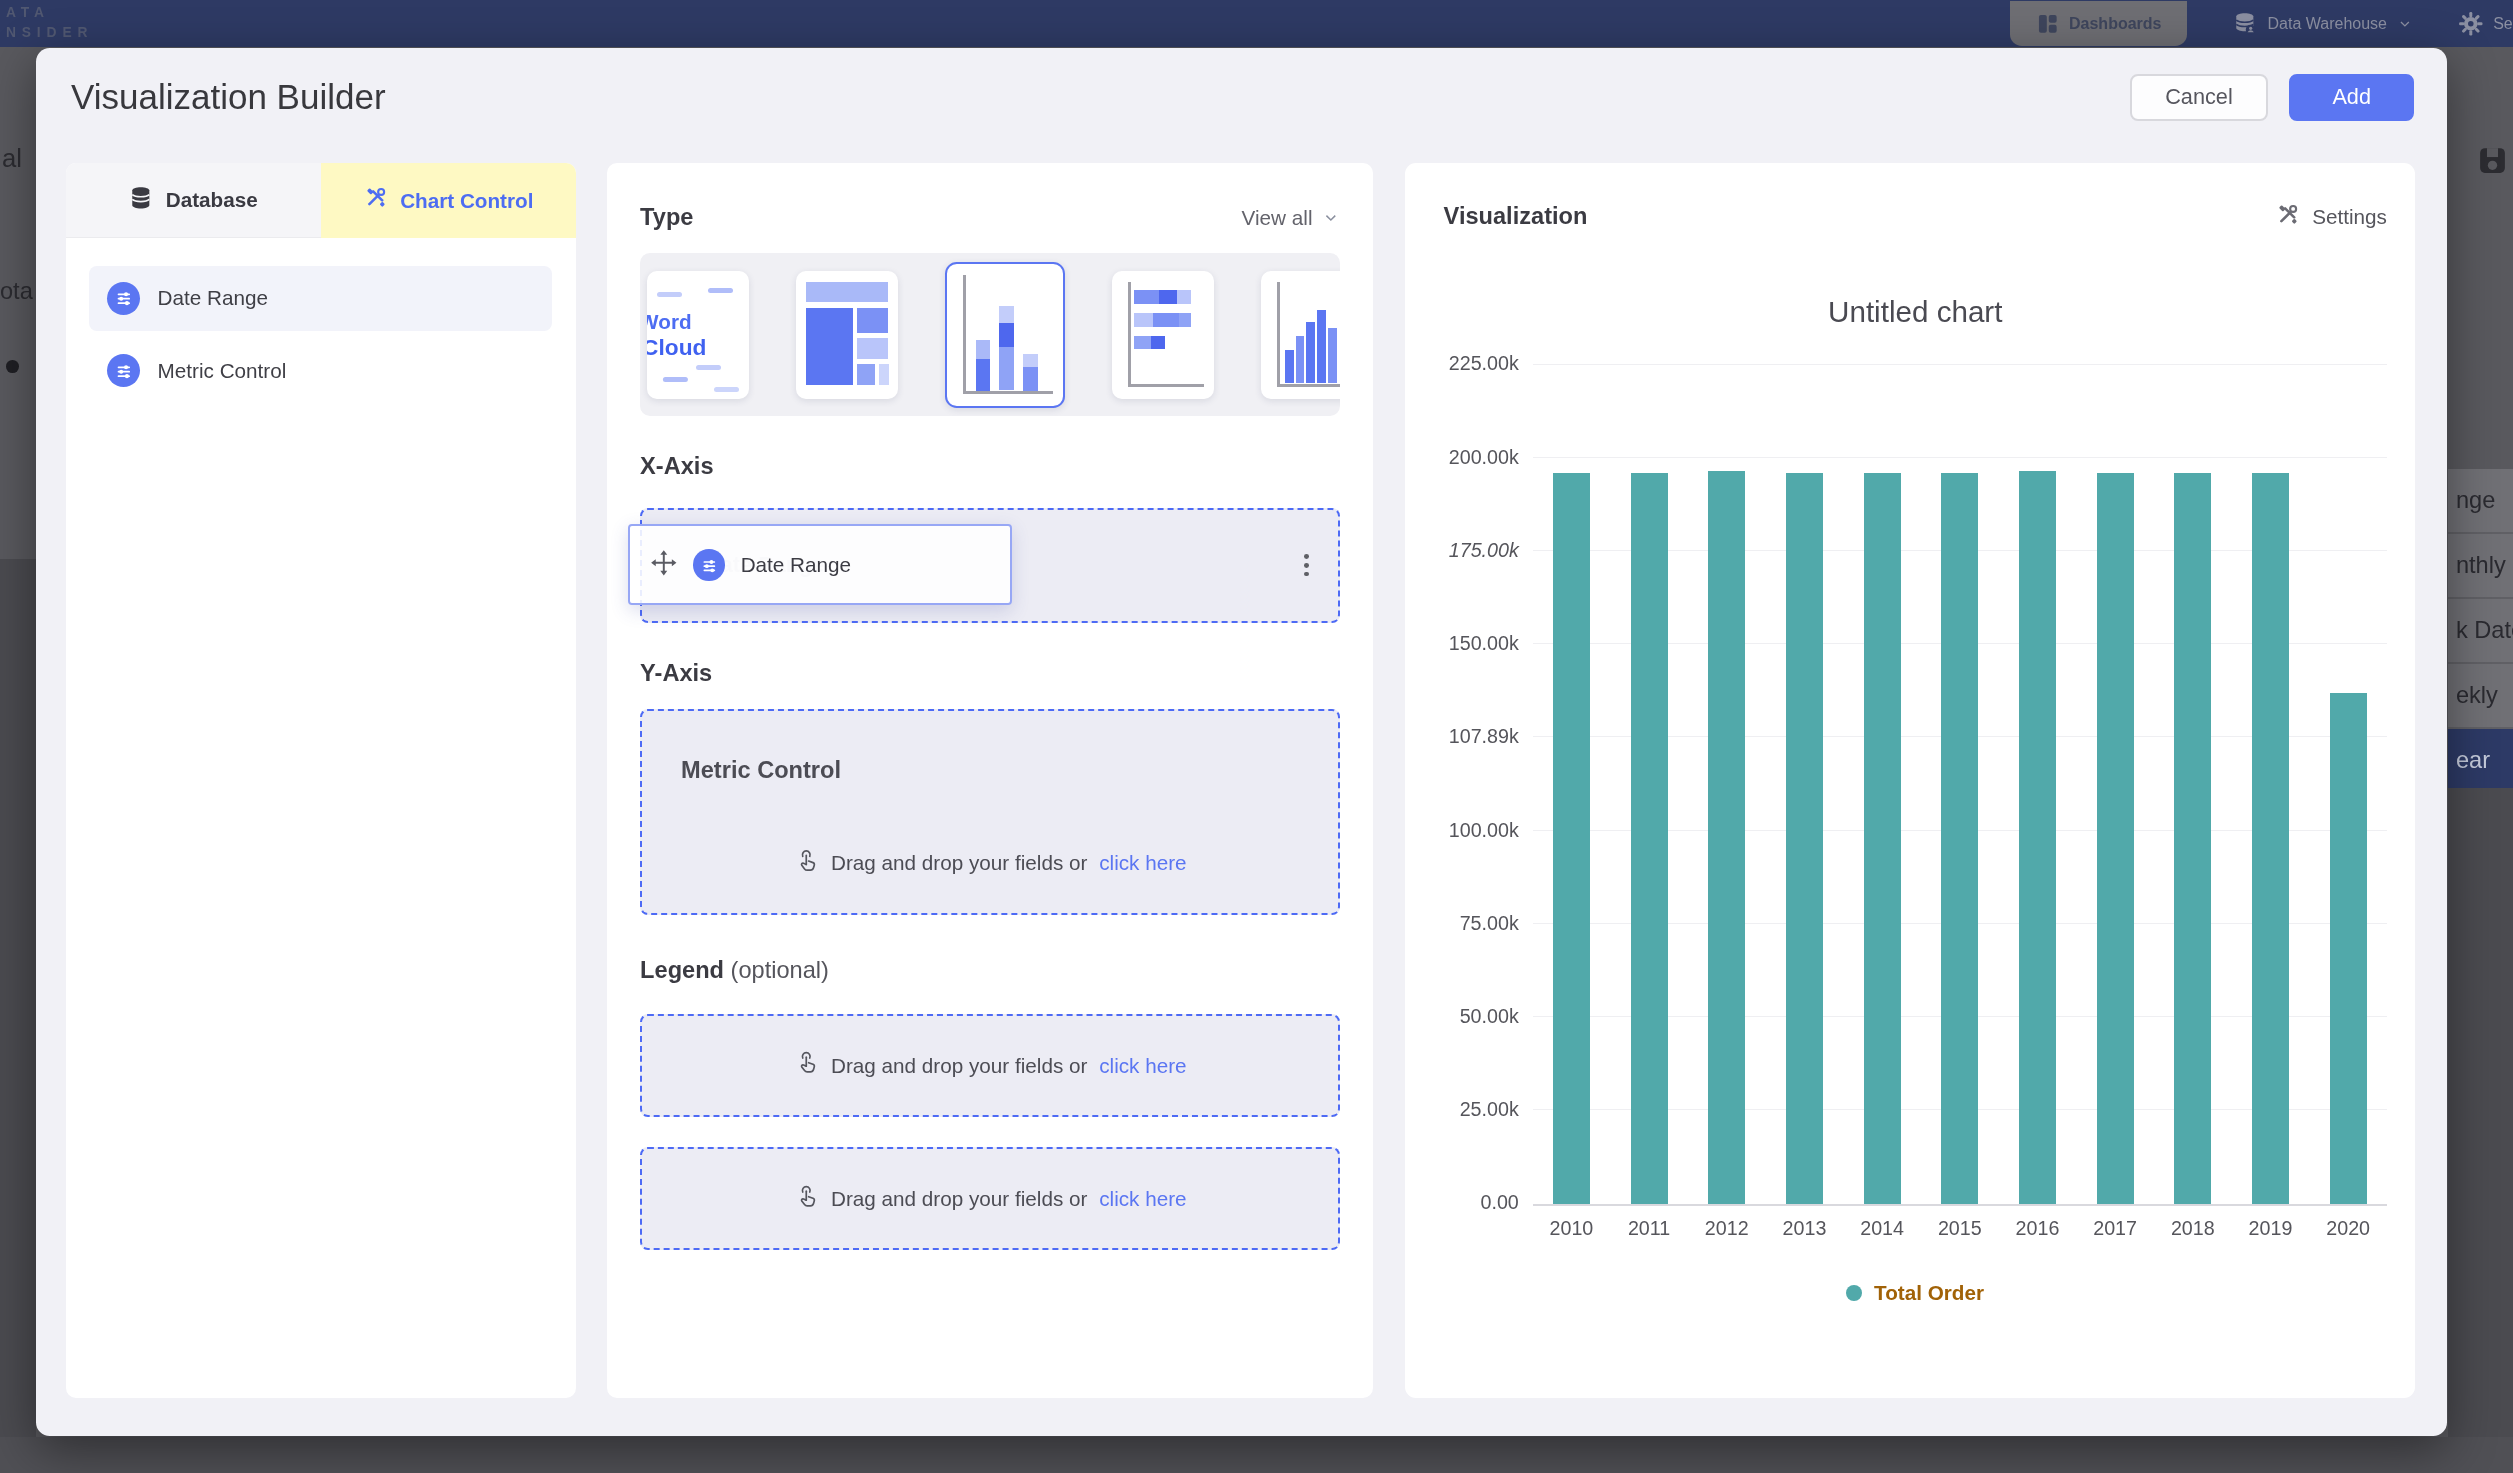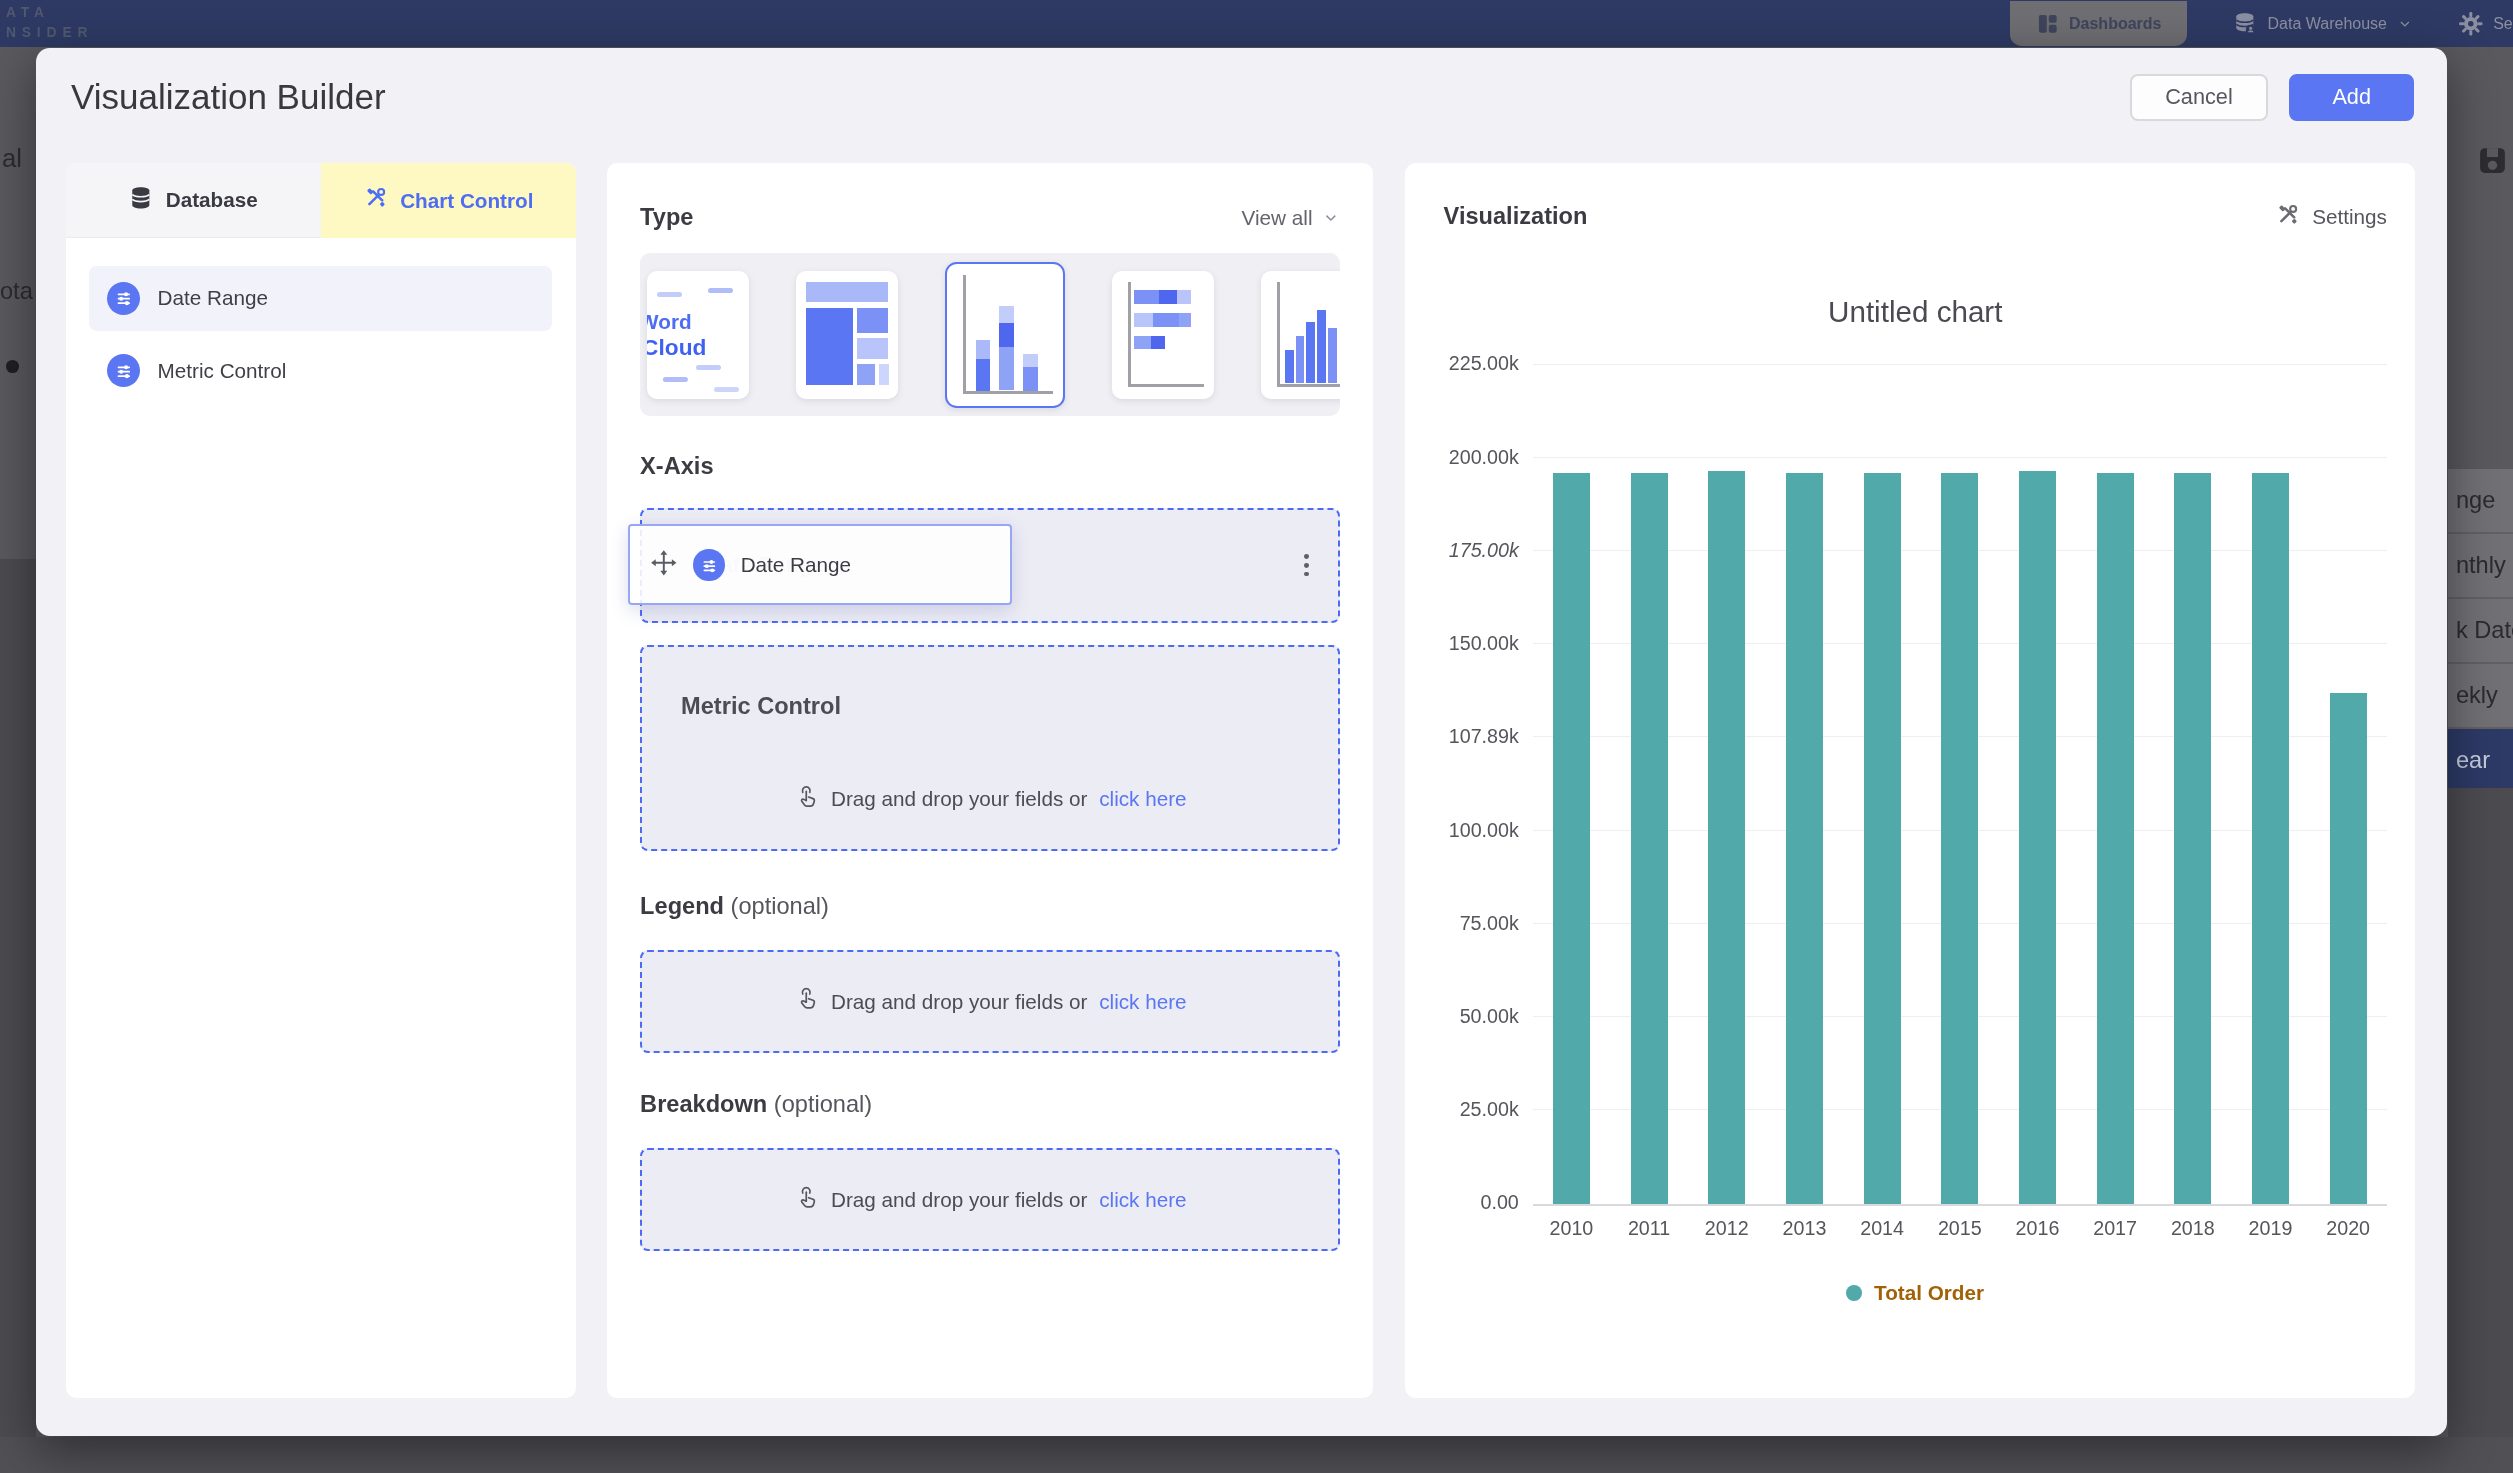--- a/index.html
+++ b/index.html
@@ -388,20 +388,21 @@
             </span>
             <span class="chip-label">Date Range</span>
           </div>
           <div class="kebab">
               <span></span>
               <span></span>
               <span></span>
             </div>
         </div>
 
+        <div class="sec-label mt38">Y-Axis</div>
         <div class="dropzone dz-y">
           <div class="dz-title">Metric Control</div>
           <div class="drop-line">
             <span class="tap">
               <svg width="25.6" height="25.6" viewBox="0 0 24 24" fill="none" stroke="currentColor" stroke-width="1.6" stroke-linecap="round" stroke-linejoin="round">
                 <path d="M8.2 7.8a3.6 3.6 0 1 1 6.6 0"></path>
                   <path d="M11.5 7v8.4"></path>
                 <path d="M11.5 15.4l-2.6-1.1a1.3 1.3 0 0 0-1.6 1.9l2.6 3.4a3 3 0 0 0 2.4 1.2h3.1a3 3 0 0 0 2.9-2.2l.7-2.5a2 2 0 0 0-1.2-2.4l-4.1-1.5"></path>
               </svg>
             </span>
@@ -421,24 +422,20 @@
                 <path d="M8.2 7.8a3.6 3.6 0 1 1 6.6 0"></path>
                   <path d="M11.5 7v8.4"></path>
                 <path d="M11.5 15.4l-2.6-1.1a1.3 1.3 0 0 0-1.6 1.9l2.6 3.4a3 3 0 0 0 2.4 1.2h3.1a3 3 0 0 0 2.9-2.2l.7-2.5a2 2 0 0 0-1.2-2.4l-4.1-1.5"></path>
               </svg>
             </span>
             <span>Drag and drop your fields or</span>
             <span class="drop-link">click here</span>
           </div>
         </div>
 
-        <div class="sec-label mt39">
-          <span>Breakdown</span>
-          <span class="opt">(optional)</span>
-        </div>
         <div class="dropzone dz-b">
           <div class="drop-line center">
             <span class="tap">
               <svg width="25.6" height="25.6" viewBox="0 0 24 24" fill="none" stroke="currentColor" stroke-width="1.6" stroke-linecap="round" stroke-linejoin="round">
                 <path d="M8.2 7.8a3.6 3.6 0 1 1 6.6 0"></path>
                   <path d="M11.5 7v8.4"></path>
                 <path d="M11.5 15.4l-2.6-1.1a1.3 1.3 0 0 0-1.6 1.9l2.6 3.4a3 3 0 0 0 2.4 1.2h3.1a3 3 0 0 0 2.9-2.2l.7-2.5a2 2 0 0 0-1.2-2.4l-4.1-1.5"></path>
               </svg>
             </span>
             <span>Drag and drop your fields or</span>

